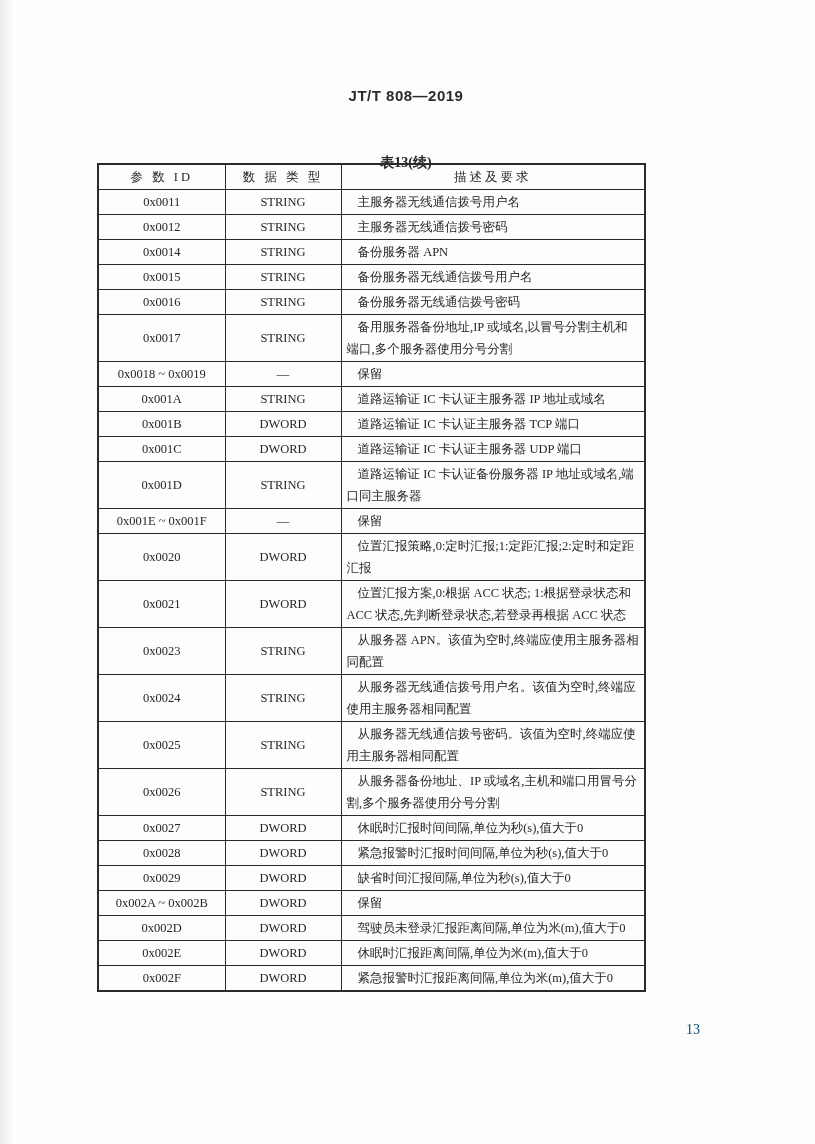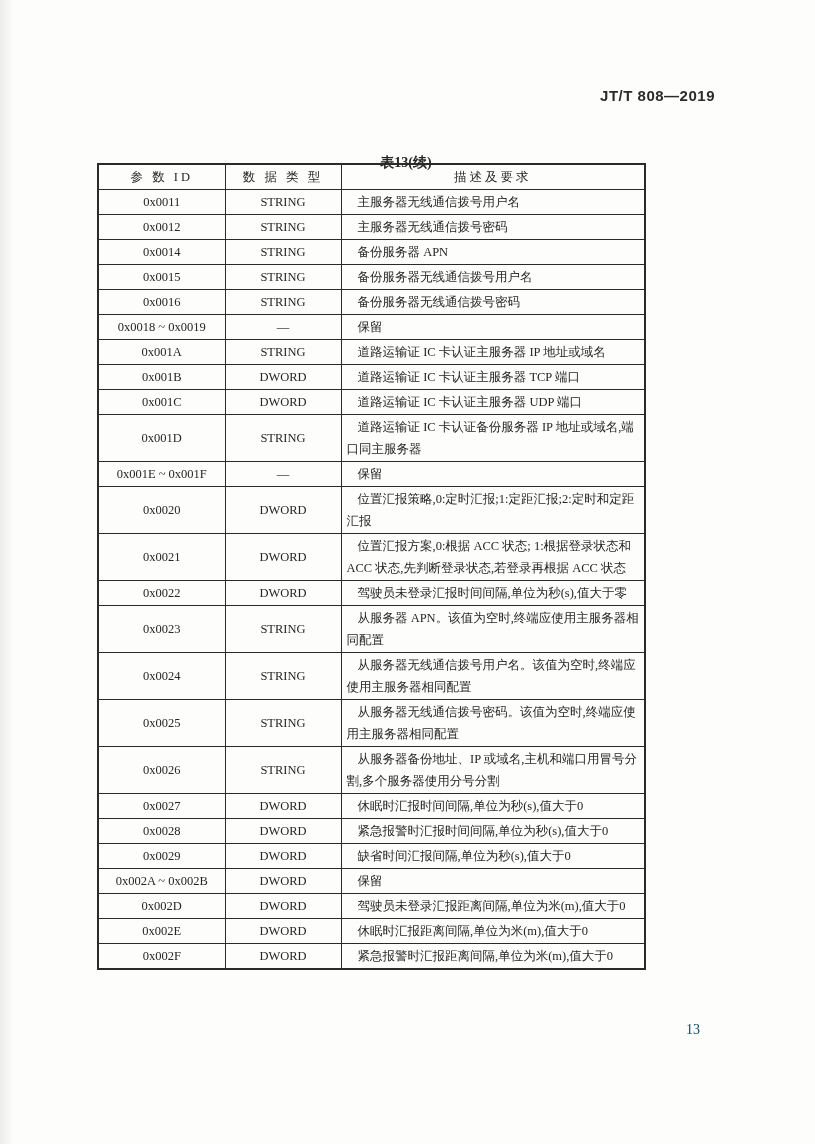--- a/index.html
+++ b/index.html
@@ -21,21 +21,21 @@
     left: 0; top: 0; bottom: 0;
     width: 14px;
     background: linear-gradient(to right, rgba(160,160,160,0.18), rgba(160,160,160,0));
     pointer-events: none;
   }
   .doc-header {
     position: absolute;
     top: 87px;
     left: 97px;
     width: 618px;
-    text-align: right;
+    text-align: center;
     font-family: "Liberation Sans", sans-serif;
     font-weight: bold;
     font-size: 15px;
     letter-spacing: 0.5px;
     color: #2b2b2b;
   }
   .table-title {
     position: absolute;
     top: 126px;
     left: 97px;
@@ -141,20 +141,25 @@
     <td class="cell-type">STRING</td>
     <td class="cell-desc">备份服务器无线通信拨号用户名</td>
   </tr>
 
   <tr>
     <td class="cell-id">0x0016</td>
     <td class="cell-type">STRING</td>
     <td class="cell-desc">备份服务器无线通信拨号密码</td>
   </tr>
 
+  <tr>
+    <td class="cell-id">0x0017</td>
+    <td class="cell-type">STRING</td>
+    <td class="cell-desc">备用服务器备份地址,IP 或域名,以冒号分割主机和端口,多个服务器使用分号分割</td>
+  </tr>
 
   <tr>
     <td class="cell-id">0x0018 ~ 0x0019</td>
     <td class="cell-type">—</td>
     <td class="cell-desc">保留</td>
   </tr>
 
   <tr>
     <td class="cell-id">0x001A</td>
     <td class="cell-type">STRING</td>
@@ -190,25 +195,20 @@
     <td class="cell-type">DWORD</td>
     <td class="cell-desc">位置汇报策略,0:定时汇报;1:定距汇报;2:定时和定距汇报</td>
   </tr>
 
   <tr>
     <td class="cell-id">0x0021</td>
     <td class="cell-type">DWORD</td>
     <td class="cell-desc">位置汇报方案,0:根据 ACC 状态; 1:根据登录状态和 ACC 状态,先判断登录状态,若登录再根据 ACC 状态</td>
   </tr>
 
-  <tr>
-    <td class="cell-id">0x0022</td>
-    <td class="cell-type">DWORD</td>
-    <td class="cell-desc">驾驶员未登录汇报时间间隔,单位为秒(s),值大于零</td>
-  </tr>
 
   <tr>
     <td class="cell-id">0x0023</td>
     <td class="cell-type">STRING</td>
     <td class="cell-desc">从服务器 APN。该值为空时,终端应使用主服务器相同配置</td>
   </tr>
 
   <tr>
     <td class="cell-id">0x0024</td>
     <td class="cell-type">STRING</td>

